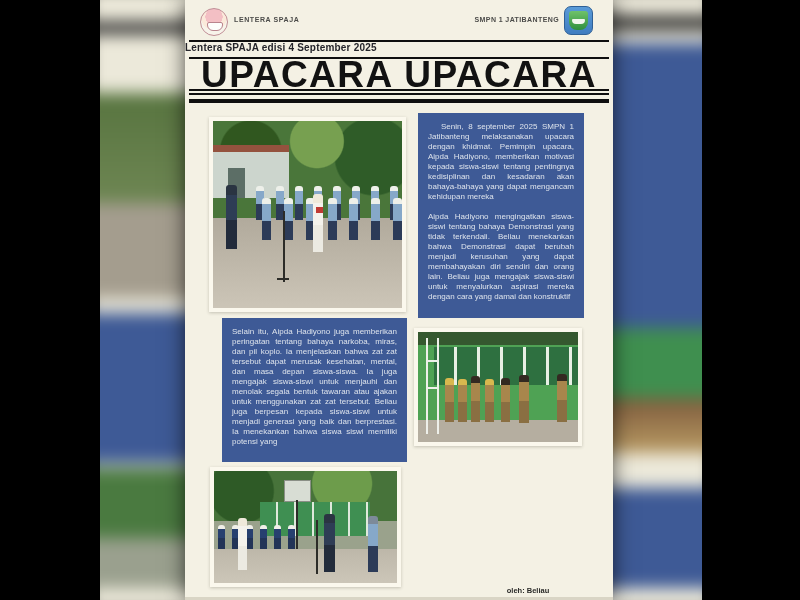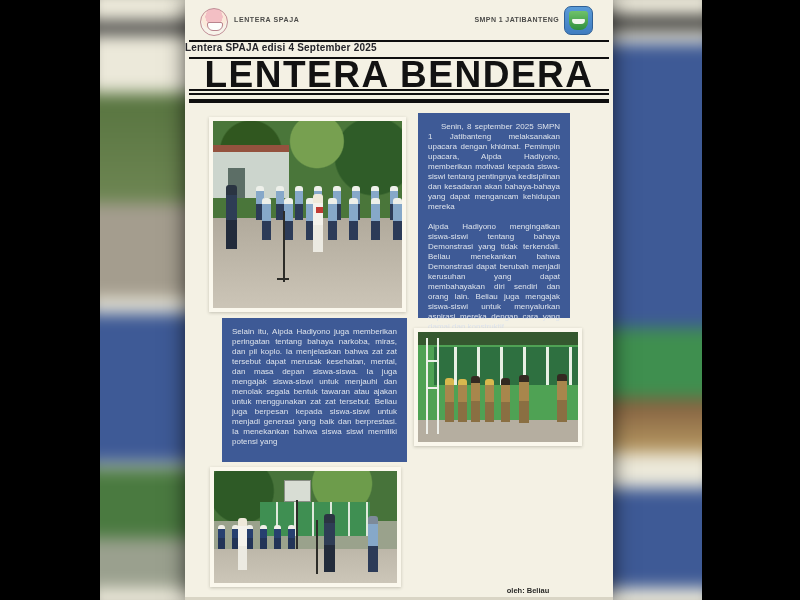--- a/index.html
+++ b/index.html
@@ -48,21 +48,21 @@
   .photo1{left:24px;top:117px;width:197px;height:195px;}
   .photo2{left:25px;top:467px;width:191px;height:120px;}
   .photo3{left:229px;top:328px;width:168px;height:118px;}
 
   
   .box{position:absolute;background:#3e5a96;color:#dde3ec;font-size:8px;line-height:10px;
        text-align:justify;box-sizing:border-box;padding:9px 10px;}
   .box p{margin:0 0 10px 0;}
   .box p.indent{text-indent:13px;}
   .box-left{left:37px;top:318px;width:185px;height:144px;line-height:10px;}
-  .box-rightA{left:233px;top:113px;width:152px;height:205px;}
+  .box-rightA{left:233px;top:113px;width:166px;height:205px;}
   .box-rightB{left:233px;top:451px;width:160px;height:133px;}
 
   .byline{position:absolute;left:293px;top:586px;width:100px;text-align:center;
      font-size:7.5px;font-weight:bold;color:#2a2a28;}
 
   
   .layer{position:absolute;}
   .p{position:absolute;border-radius:3px 3px 0 0;
      background:linear-gradient(to bottom,var(--h) 0 15%,var(--b) 15% 54%,var(--l) 54% 100%);}
   .row{position:absolute;display:flex;justify-content:space-between;}
@@ -108,21 +108,21 @@
     <div class="brand-left">LENTERA SPAJA</div>
     <div class="brand-right">SMPN 1 JATIBANTENG</div>
     <div class="logo-right">
       <span class="shield"></span>
         <span class="book"></span>
     </div>
 
     <div class="rule r1"></div>
     <div class="edition">Lentera SPAJA edisi 4 September 2025</div>
     <div class="rule r2"></div>
-    <h1 class="headline">LENTERA BENDERA</h1>
+    <h1 class="headline">UPACARA UPACARA</h1>
     <div class="rule r3a"></div>
     <div class="rule r3b"></div>
     <div class="rule r4"></div>
 
     <div class="photo photo1">
       <div class="scene">
         <div class="layer" style="inset:0 0 46% 0;background:
             radial-gradient(circle at 20% 30%,#30571f 0 18%,transparent 19%),
             radial-gradient(circle at 55% 20%,#77a050 0 20%,transparent 21%),
             radial-gradient(circle at 85% 35%,#2f5c28 0 22%,transparent 23%),#4a763a;"></div>

